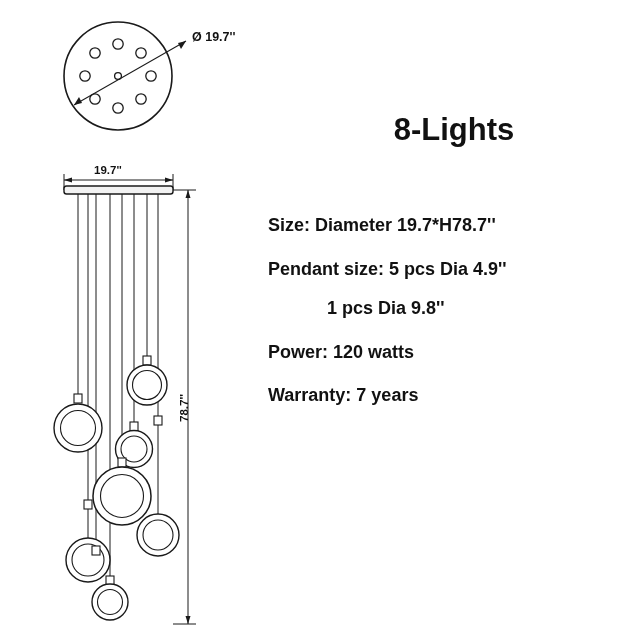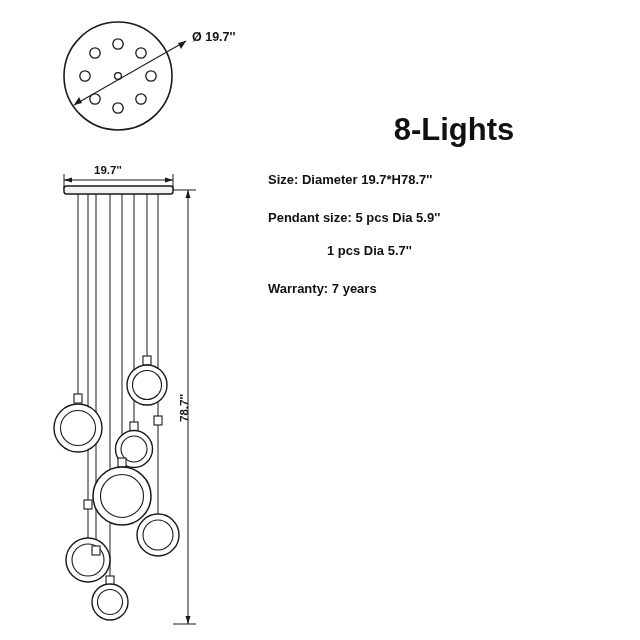--- a/index.html
+++ b/index.html
@@ -37,30 +37,30 @@
     position: absolute;
     left: 268px;
     top: 112px;
     width: 372px;
   }
   .title {
     font-size: 31px;
     font-weight: bold;
     text-align: center;
     letter-spacing: 0px;
-    margin: 0 0 24px 0;
+    margin: 0 0 67px 0;
     color: #111;
   }
   .spec-list {
     margin: 0;
     padding: 0;
     list-style: none;
   }
   .spec-row {
-    font-size: 13px;
+    font-size: 18px;
     font-weight: bold;
     color: #111;
     margin-bottom: 22px;
     white-space: nowrap;
     line-height: 1.2;
   }
   .spec-row.indent-1 {
     padding-left: 59px;
   }
   .spec-row.tight {
@@ -187,19 +187,20 @@
         <text class="dim-label" x="188" y="400" transform="rotate(-90 188 400)" text-anchor="middle">78.7''</text>
       </g>
     </svg>
   </div>
 
   <div class="spec-col">
     <h1 class="title">8-Lights</h1>
 
     <ul class="spec-list">
       <li class="spec-row">Size: Diameter 19.7*H78.7''</li>
-      <li class="spec-row tight">Pendant size: 5 pcs Dia 5.9''</li>
-      <li class="spec-row indent-1">1 pcs Dia 5.7''</li>
+      <li class="spec-row tight">Pendant size: 5 pcs Dia 4.9''</li>
+      <li class="spec-row indent-1">1 pcs Dia 9.8''</li>
+      <li class="spec-row">Power: 120 watts</li>
       <li class="spec-row">Warranty: 7 years</li>
     </ul>
   </div>
 
 </div>
 
 </body></html>

